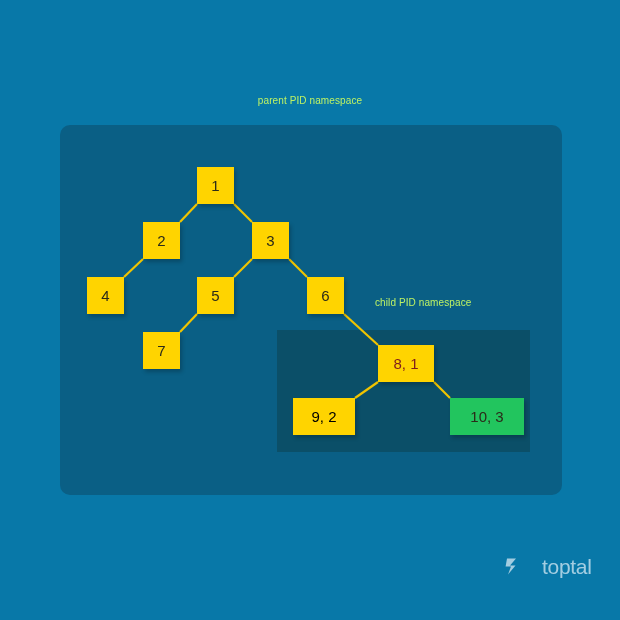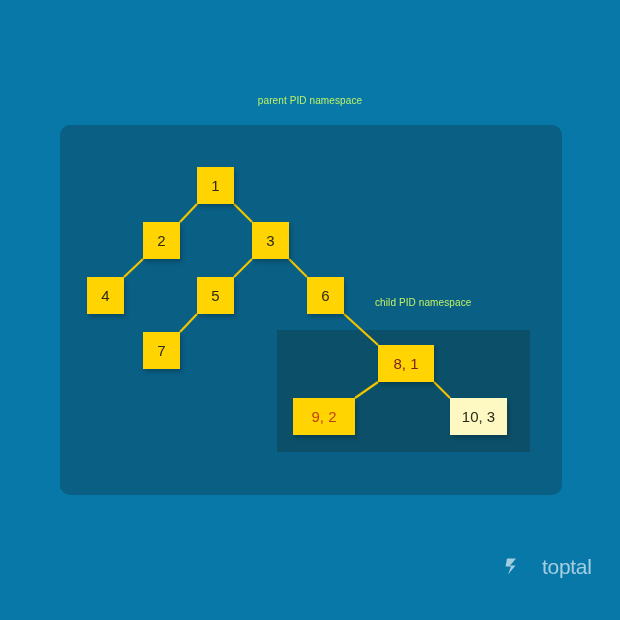--- a/index.html
+++ b/index.html
@@ -94,22 +94,22 @@
 
   <div id="nodes-layer">
       <div class="node" style="left: 197px; top: 167px; width: 37px; height: 37px; background: rgb(255, 212, 0); color: rgb(43, 43, 25);">1</div>
       <div class="node" style="left: 143px; top: 222px; width: 37px; height: 37px; background: rgb(255, 212, 0); color: rgb(43, 43, 25);">2</div>
       <div class="node" style="left: 252px; top: 222px; width: 37px; height: 37px; background: rgb(255, 212, 0); color: rgb(43, 43, 25);">3</div>
       <div class="node" style="left: 87px; top: 277px; width: 37px; height: 37px; background: rgb(255, 212, 0); color: rgb(43, 43, 25);">4</div>
       <div class="node" style="left: 197px; top: 277px; width: 37px; height: 37px; background: rgb(255, 212, 0); color: rgb(43, 43, 25);">5</div>
       <div class="node" style="left: 307px; top: 277px; width: 37px; height: 37px; background: rgb(255, 212, 0); color: rgb(43, 43, 25);">6</div>
       <div class="node" style="left: 143px; top: 332px; width: 37px; height: 37px; background: rgb(255, 212, 0); color: rgb(43, 43, 25);">7</div>
       <div class="node" style="left: 378px; top: 345px; width: 56px; height: 37px; background: rgb(255, 212, 0); color: #7f1d1d;">8, 1</div>
-      <div class="node" style="left: 293px; top: 398px; width: 62px; height: 37px; background: rgb(255, 212, 0); color: #c2410c;">9, 2</div>
-      <div class="node" style="left: 450px; top: 398px; width: 57px; height: 37px; background: #fef9c3; color: rgb(43, 43, 25);">10, 3</div>
+      <div class="node" style="left: 293px; top: 398px; width: 62px; height: 37px; background: rgb(255, 212, 0); color: #000000;">9, 2</div>
+      <div class="node" style="left: 450px; top: 398px; width: 74px; height: 37px; background: #22c55e; color: rgb(43, 43, 25);">10, 3</div>
     </div>
 
   <div id="logo">
     <svg id="logo-mark" viewBox="0 0 15 17" xmlns="http://www.w3.org/2000/svg">
       <path d="M2 0.5 L11 0.5 L5 7.5 L10.5 7.5 L3 16.5 L6 8.6 L0.6 8.6 Z" fill="#cfe6f2"></path>
     </svg>
     <span id="logo-text">toptal</span>
   </div>
 
 </div>

